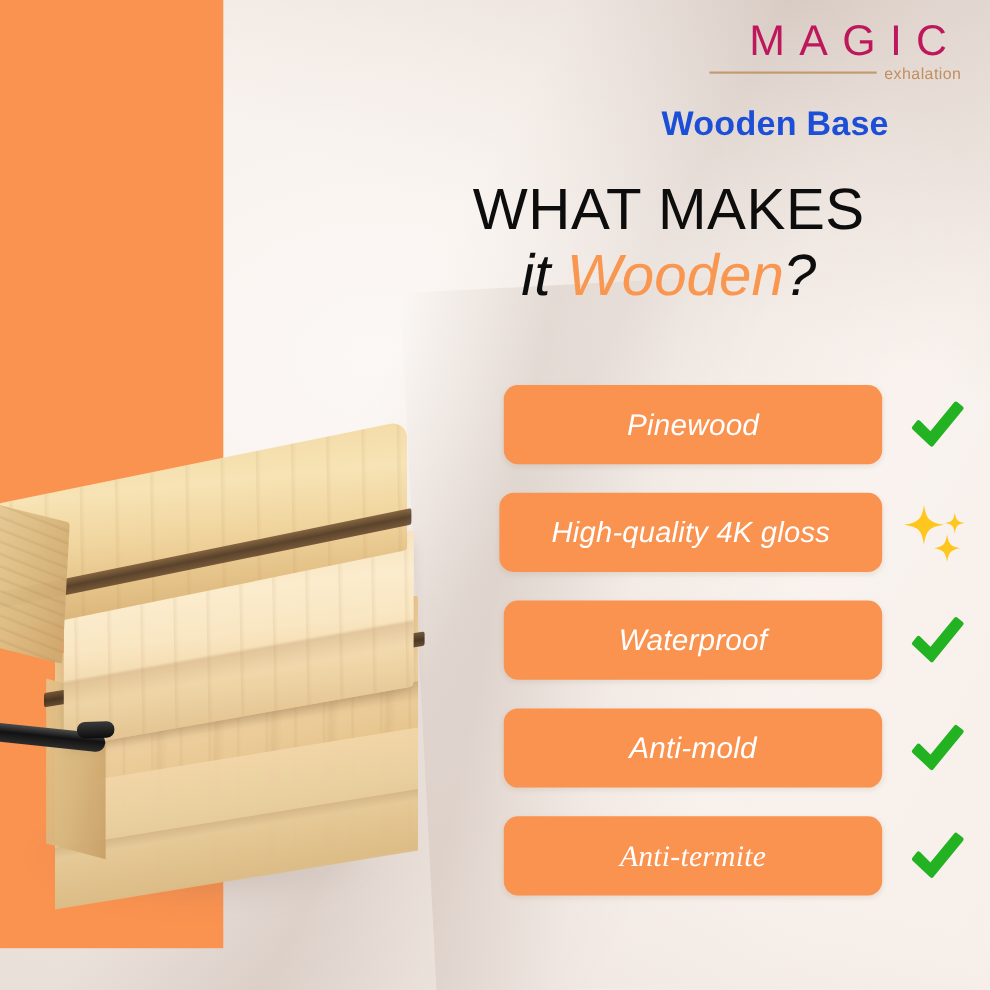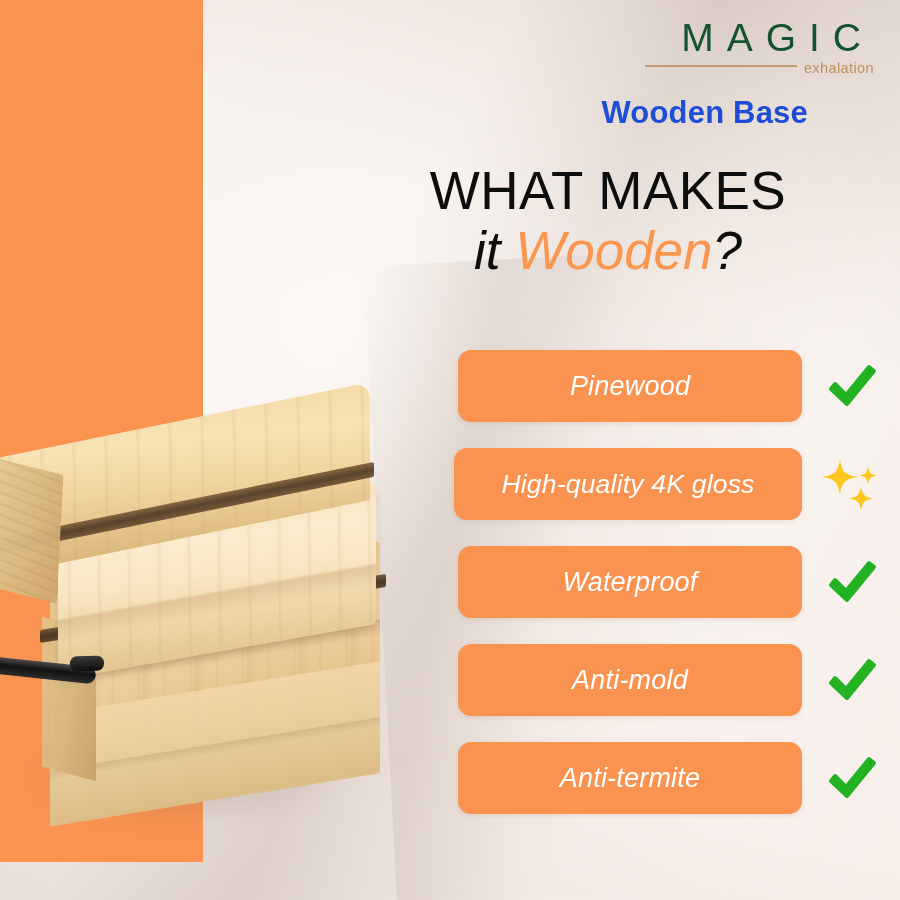--- a/index.html
+++ b/index.html
@@ -239,21 +239,21 @@
   
   .logo {
     position:absolute;
     right:26px; top:18px;
     z-index:6;
     text-align:right;
   }
   .logo-word {
     font-size:39px;
     letter-spacing:13px;
-    color:#14532d;
+    color:#be185d;
     font-weight:400;
     line-height:1.02;
     padding-left:13px;
   }
   .logo-sub-row {
     display:flex;
     align-items:center;
     justify-content:flex-end;
     gap:0px;
     margin-top:2px;
@@ -316,21 +316,21 @@
     z-index:6;
   }
   .feature-row {
     position:relative;
     height:72px;
     margin-bottom:26px;
     display:flex;
     align-items:center;
     padding-left:40px;
   }
-  .feature-row:last-child { margin-bottom:0; }
+  .feature-row:last-child { margin-bottom:0;font-family:Liberation Serif, serif; }
   .pill {
     width:390px; height:72px;
     background:#fa9250;
     border-radius:13px;
     display:flex;
     align-items:center;
     justify-content:center;
     box-shadow:0 2px 5px rgba(150,110,80,.14);
   }
   .pill-label {

